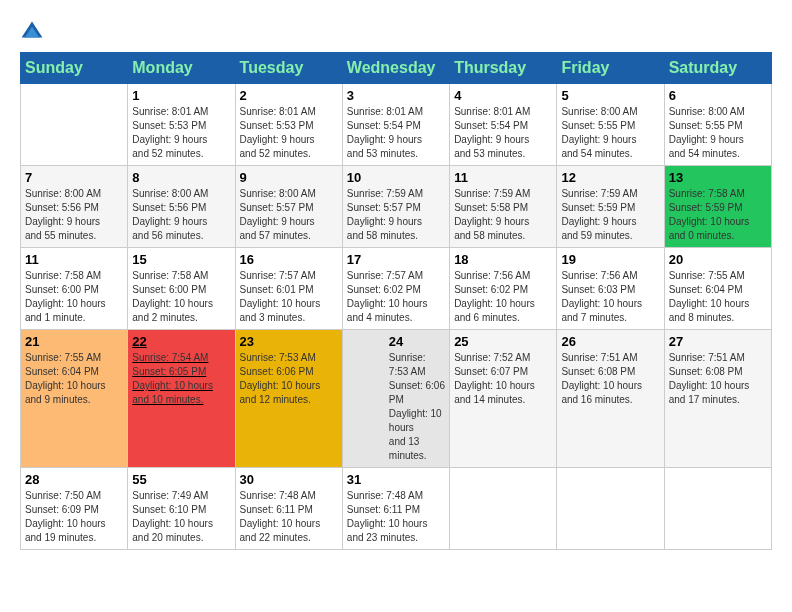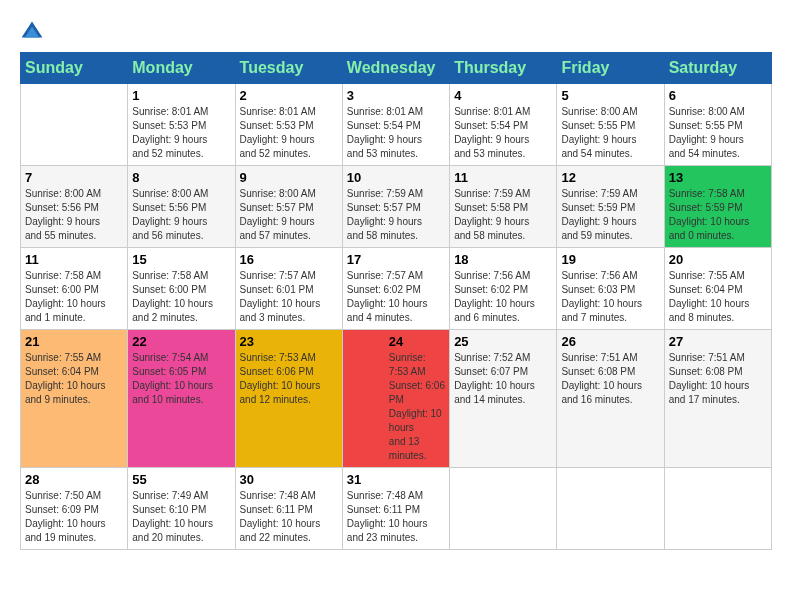--- a/index.html
+++ b/index.html
@@ -196,29 +196,29 @@
         <td>
           <span class="day-number">20</span>
           <div class="day-info">Sunrise: 7:55 AM<br>Sunset: 6:04 PM<br>Daylight: 10 hours<br>and 8 minutes.</div>
         </td>
       </tr>
       <tr>
         <td style="background: #fdba74;">
           <span class="day-number">21</span>
           <div class="day-info">Sunrise: 7:55 AM<br>Sunset: 6:04 PM<br>Daylight: 10 hours<br>and 9 minutes.</div>
         </td>
-        <td style="background: #ec4899;">
+        <td style="background: #ef4444; text-decoration: underline;">
           <span class="day-number">22</span>
           <div class="day-info">Sunrise: 7:54 AM<br>Sunset: 6:05 PM<br>Daylight: 10 hours<br>and 10 minutes.</div>
         </td>
         <td style="background: #eab308; margin-top: 17px;">
           <span class="day-number">23</span>
           <div class="day-info">Sunrise: 7:53 AM<br>Sunset: 6:06 PM<br>Daylight: 10 hours<br>and 12 minutes.</div>
         </td>
-        <td style="background: #ef4444; padding-left: 46px;">
+        <td style="background: #e5e5e5; padding-left: 46px;">
           <span class="day-number">24</span>
           <div class="day-info">Sunrise: 7:53 AM<br>Sunset: 6:06 PM<br>Daylight: 10 hours<br>and 13 minutes.</div>
         </td>
         <td style="background: rgb(245, 245, 245);">
           <span class="day-number">25</span>
           <div class="day-info">Sunrise: 7:52 AM<br>Sunset: 6:07 PM<br>Daylight: 10 hours<br>and 14 minutes.</div>
         </td>
         <td style="background: rgb(245, 245, 245);">
           <span class="day-number">26</span>
           <div class="day-info">Sunrise: 7:51 AM<br>Sunset: 6:08 PM<br>Daylight: 10 hours<br>and 16 minutes.</div>

